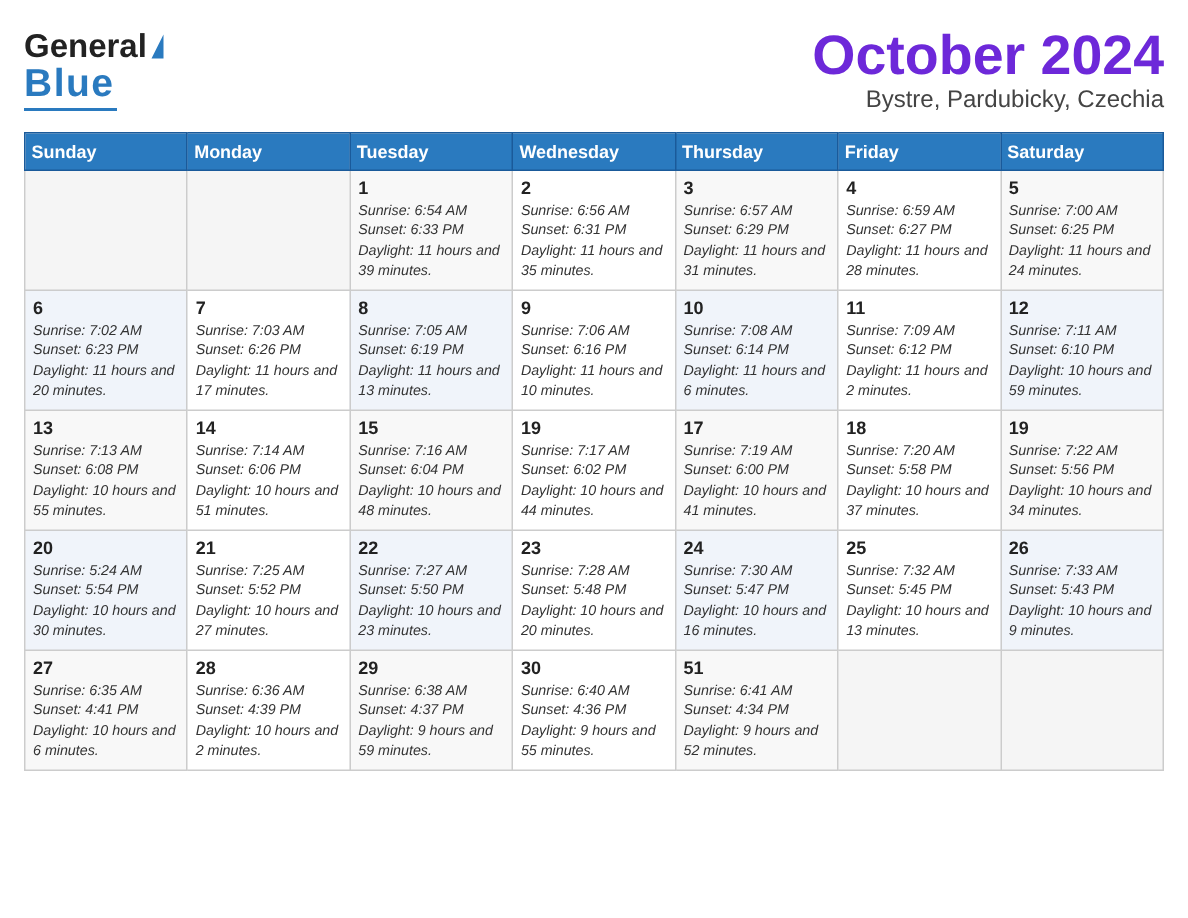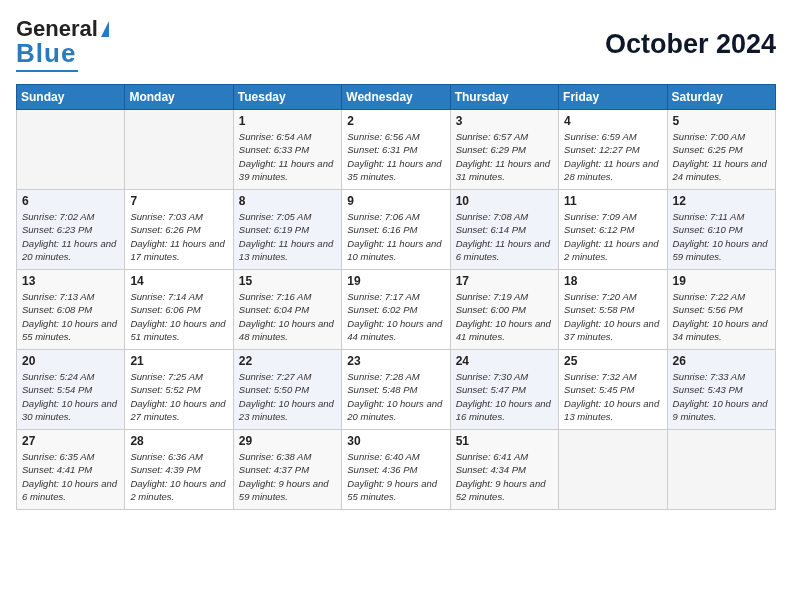--- a/index.html
+++ b/index.html
@@ -18,23 +18,23 @@
     }
     .logo {
       display: flex;
       flex-direction: column;
       align-items: flex-start;
     }
     .title-area {
       text-align: right;
     }
     .month-title {
-      font-size: 27px;
+      font-size: 37px;
       font-weight: bold;
-      color: #0f172a;
+      color: #6d28d9;
     }
     .subtitle {
       font-size: 16px;
       color: #444;
     }
     table {
       width: 100%;
       border-collapse: collapse;
       table-layout: fixed;
       border-radius: 28px;
@@ -94,20 +94,21 @@
       </span>
       <span style="display:inline-block;width:0;height:0;border-left:8px solid transparent;border-bottom:16px solid #2a7abf;margin-left:3px;"></span>
     </div>
     <div style="display:flex;align-items:center;margin-top:-4px;">
       <span style="font-size:26px;font-weight:bold;color:#2a7abf;letter-spacing:1px;">Blue</span>
     </div>
     <div style="height:2px;background:#2a7abf;width:62px;margin-top:1px;"></div>
   </div>
   <div class="title-area">
     <div class="month-title">October 2024</div>
+    <div class="subtitle">Bystre, Pardubicky, Czechia</div>
   </div>
 </div>
 
 <table>
   <thead>
     <tr>
     <th>Sunday</th>
         <th>Monday</th>
         <th>Tuesday</th>
         <th>Wednesday</th>
@@ -134,21 +135,21 @@
         </td>
         <td>
           <span class="day-num">3</span>
           <div class="day-info">Sunrise: 6:57 AM
 Sunset: 6:29 PM
 Daylight: 11 hours and 31 minutes.</div>
         </td>
         <td>
           <span class="day-num">4</span>
           <div class="day-info">Sunrise: 6:59 AM
-Sunset: 12:27 PM
+Sunset: 6:27 PM
 Daylight: 11 hours and 28 minutes.</div>
         </td>
         <td>
           <span class="day-num">5</span>
           <div class="day-info">Sunrise: 7:00 AM
 Sunset: 6:25 PM
 Daylight: 11 hours and 24 minutes.</div>
         </td>
       </tr>
       <tr>

